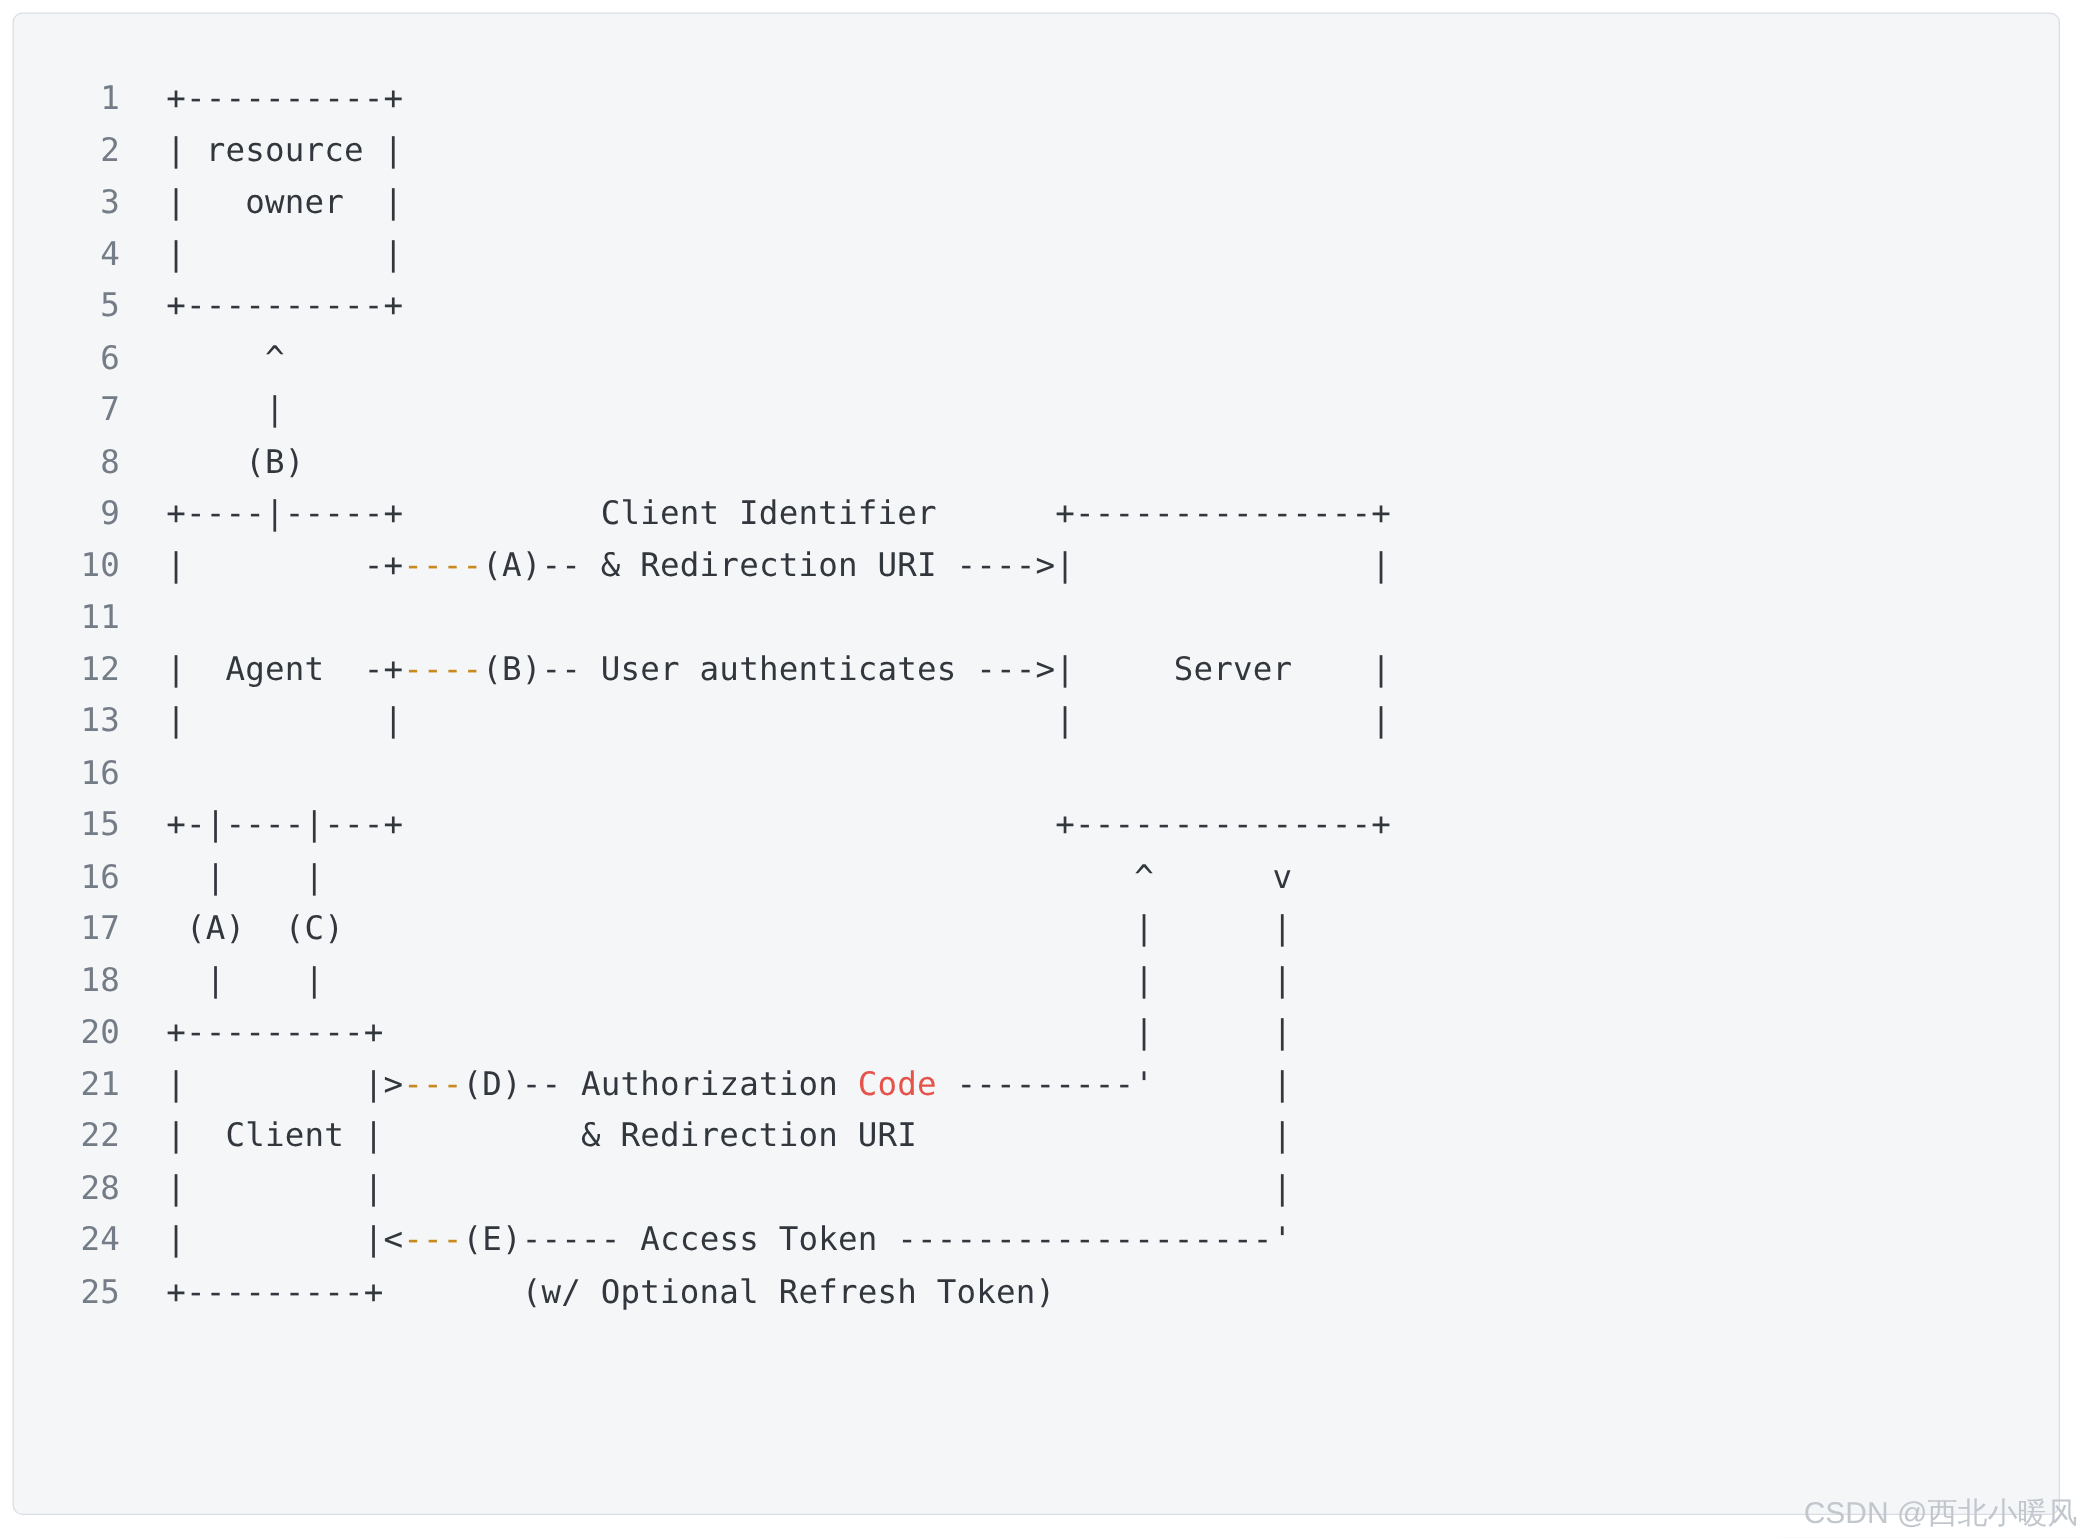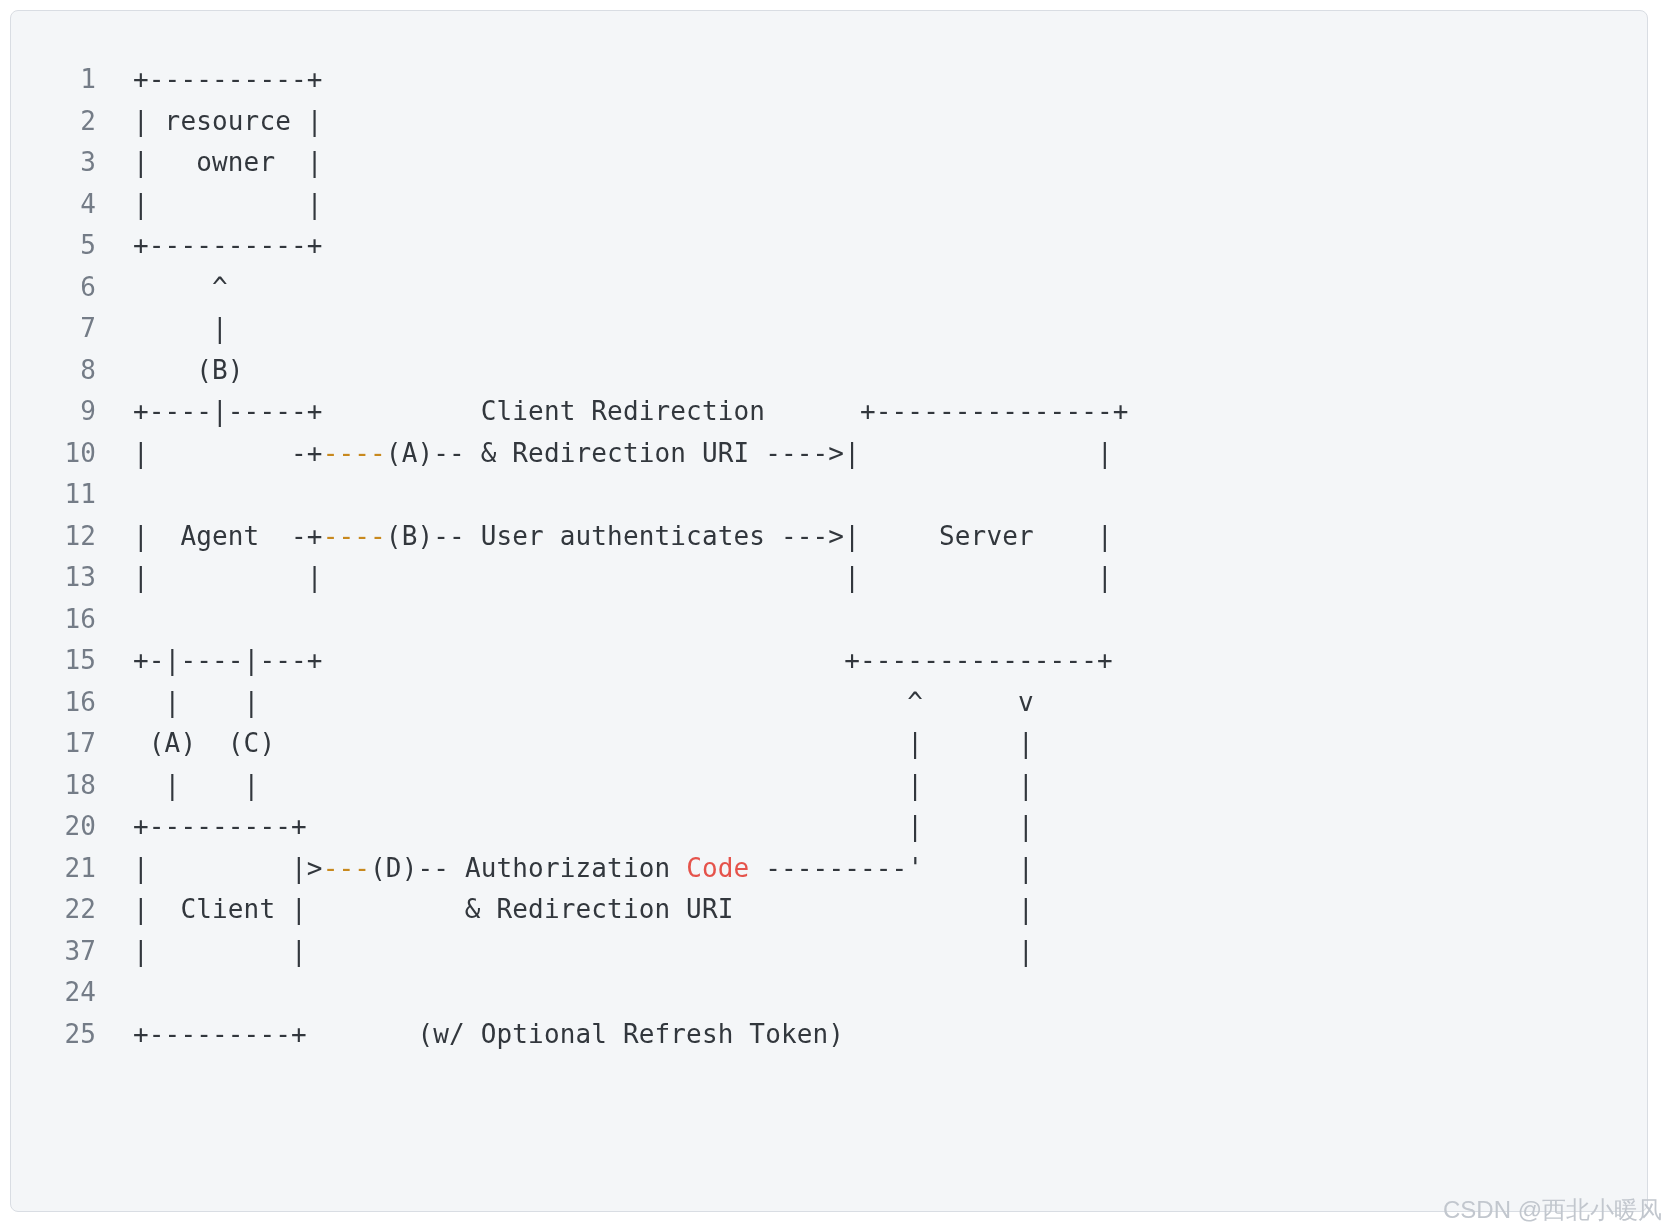--- a/index.html
+++ b/index.html
@@ -72,32 +72,32 @@
 <div class="card">
   <div class="code">
       <div class="row"><span class="ln">1</span><span class="txt"><span class="seg-plain">+----------+</span></span></div>
       <div class="row"><span class="ln">2</span><span class="txt"><span class="seg-plain">| resource |</span></span></div>
       <div class="row"><span class="ln">3</span><span class="txt"><span class="seg-plain">|   owner  |</span></span></div>
       <div class="row"><span class="ln">4</span><span class="txt"><span class="seg-plain">|          |</span></span></div>
       <div class="row"><span class="ln">5</span><span class="txt"><span class="seg-plain">+----------+</span></span></div>
       <div class="row"><span class="ln">6</span><span class="txt"><span class="seg-plain">     ^</span></span></div>
       <div class="row"><span class="ln">7</span><span class="txt"><span class="seg-plain">     |</span></span></div>
       <div class="row"><span class="ln">8</span><span class="txt"><span class="seg-plain">    (B)</span></span></div>
-      <div class="row"><span class="ln">9</span><span class="txt"><span class="seg-plain">+----|-----+          Client Redirection      +---------------+</span></span></div>
+      <div class="row"><span class="ln">9</span><span class="txt"><span class="seg-plain">+----|-----+          Client Identifier      +---------------+</span></span></div>
       <div class="row"><span class="ln">10</span><span class="txt"><span class="seg-plain">|         -+</span><span class="seg-accent">----</span><span class="seg-plain">(A)-- &amp; Redirection URI ----&gt;|               |</span></span></div>
       <div class="row"><span class="ln">11</span></div>
       <div class="row"><span class="ln">12</span><span class="txt"><span class="seg-plain">|  Agent  -+</span><span class="seg-accent">----</span><span class="seg-plain">(B)-- User authenticates ---&gt;|     Server    |</span></span></div>
       <div class="row"><span class="ln">13</span><span class="txt"><span class="seg-plain">|          |                                 |               |</span></span></div>
       <div class="row"><span class="ln">16</span></div>
       <div class="row"><span class="ln">15</span><span class="txt"><span class="seg-plain">+-|----|---+                                 +---------------+</span></span></div>
       <div class="row"><span class="ln">16</span><span class="txt"><span class="seg-plain">  |    |                                         ^      v</span></span></div>
       <div class="row"><span class="ln">17</span><span class="txt"><span class="seg-plain"> (A)  (C)                                        |      |</span></span></div>
       <div class="row"><span class="ln">18</span><span class="txt"><span class="seg-plain">  |    |                                         |      |</span></span></div>
       <div class="row"><span class="ln">20</span><span class="txt"><span class="seg-plain">+---------+                                      |      |</span></span></div>
       <div class="row"><span class="ln">21</span><span class="txt"><span class="seg-plain">|         |&gt;</span><span class="seg-accent">---</span><span class="seg-plain">(D)-- Authorization </span><span class="seg-red">Code</span><span class="seg-plain"> ---------'      |</span></span></div>
       <div class="row"><span class="ln">22</span><span class="txt"><span class="seg-plain">|  Client |          &amp; Redirection URI                  |</span></span></div>
-      <div class="row"><span class="ln">37</span><span class="txt"><span class="seg-plain">|         |                                             |</span></span></div>
-      <div class="row"><span class="ln">24</span></div>
+      <div class="row"><span class="ln">28</span><span class="txt"><span class="seg-plain">|         |                                             |</span></span></div>
+      <div class="row"><span class="ln">24</span><span class="txt"><span class="seg-plain">|         |&lt;</span><span class="seg-accent">---</span><span class="seg-plain">(E)----- Access Token -------------------'</span></span></div>
       <div class="row"><span class="ln">25</span><span class="txt"><span class="seg-plain">+---------+       (w/ Optional Refresh Token)</span></span></div>
     </div>
 </div>
 
 <div class="watermark">CSDN @西北小暖风</div>
 
 </body></html>

